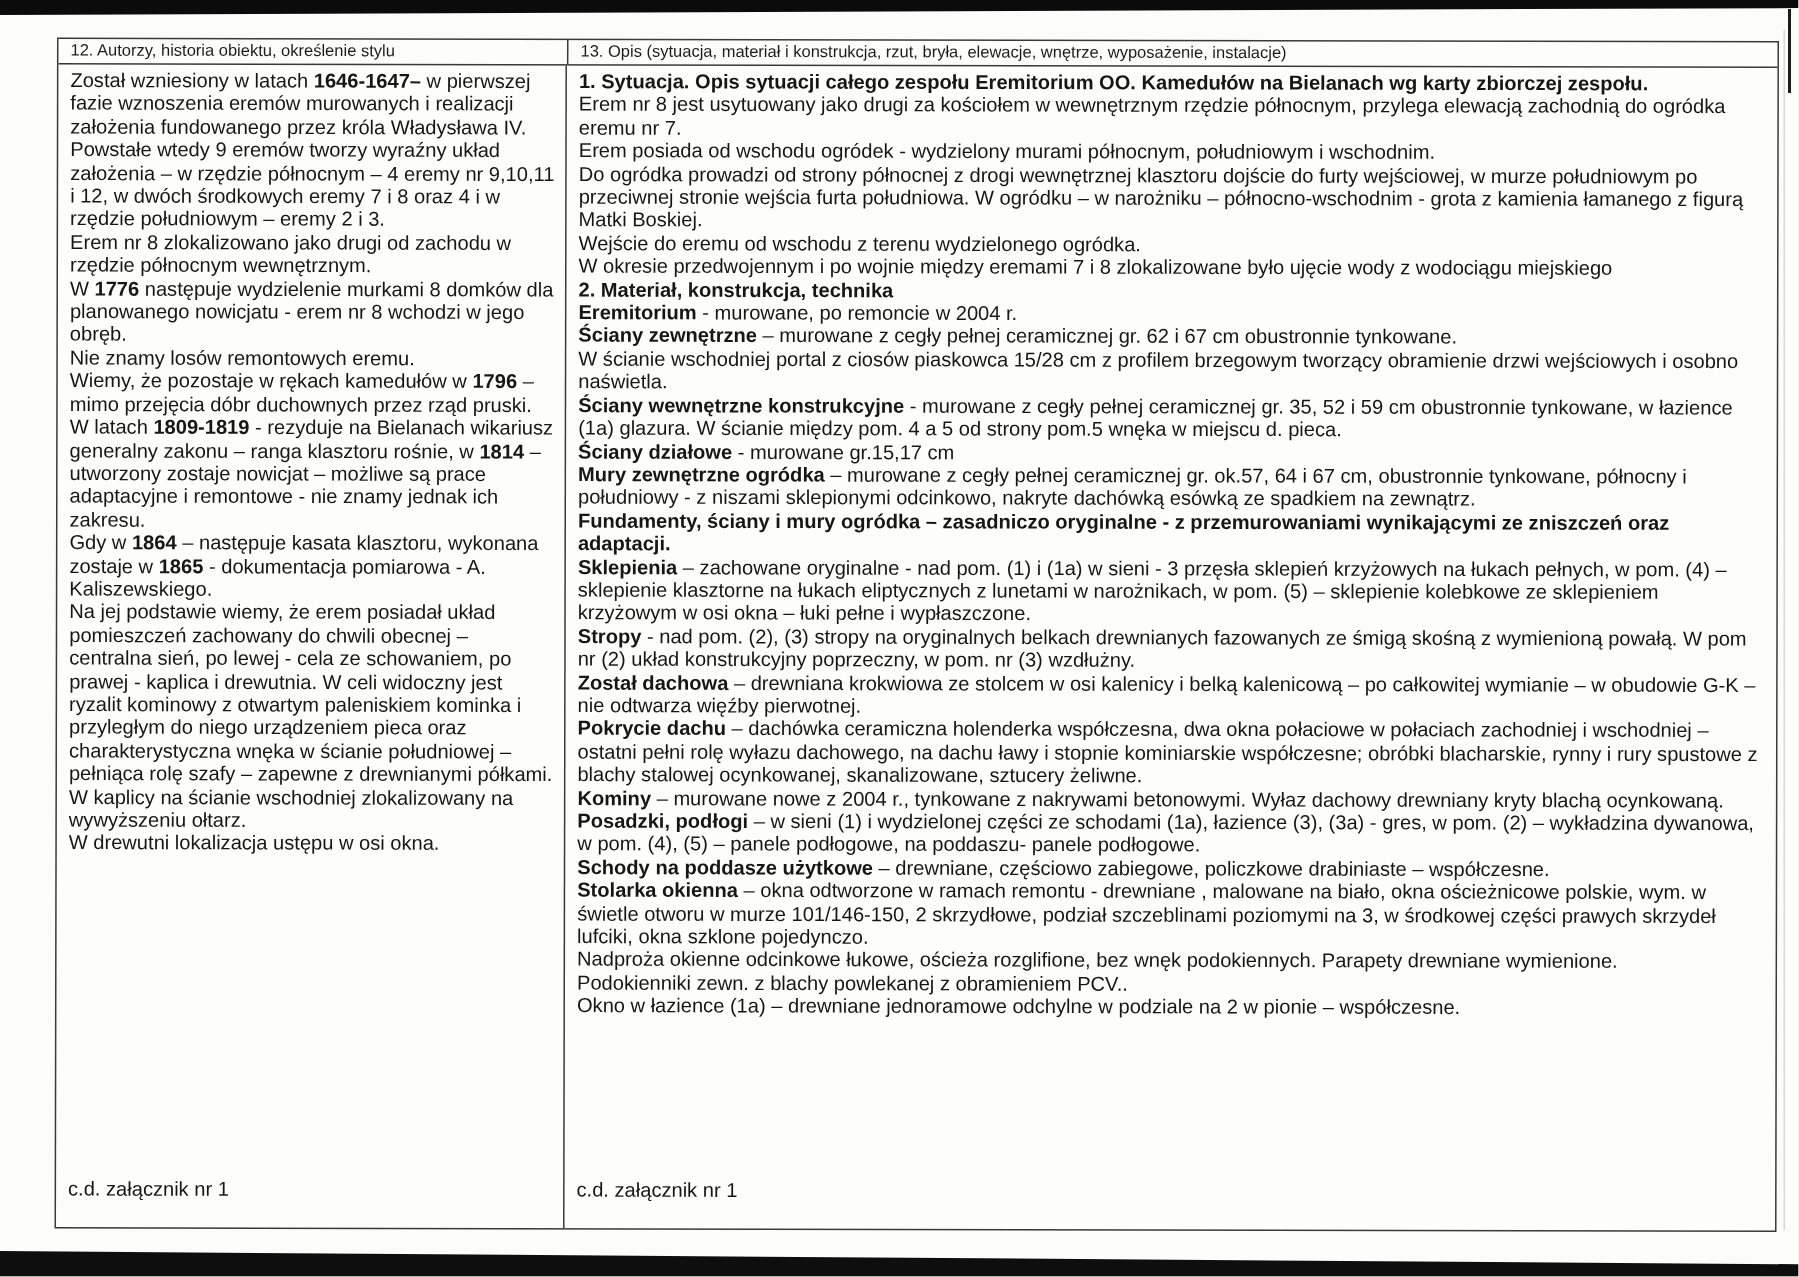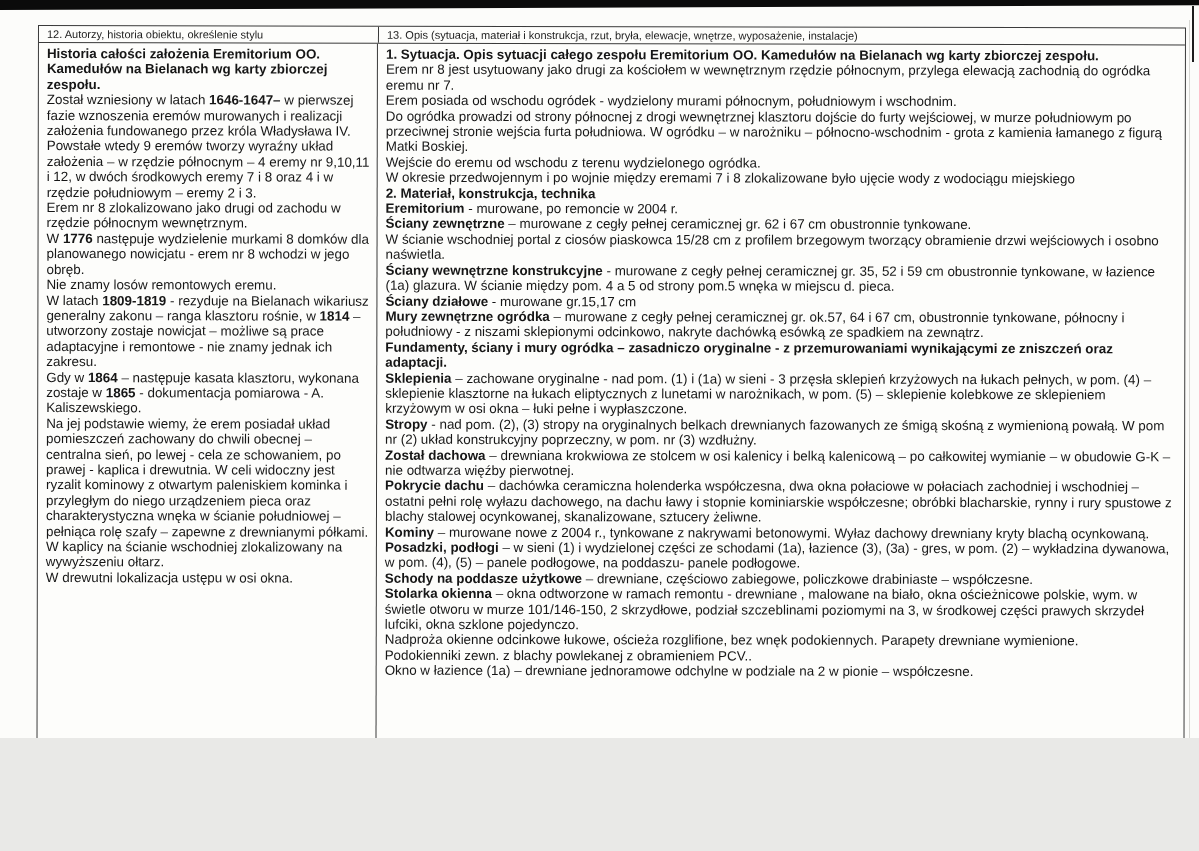--- a/index.html
+++ b/index.html
@@ -1,19 +1,19 @@
 <!DOCTYPE html>
 <html><head>
 <meta charset="utf-8">
 <style>
   html, body { margin: 0; padding: 0; background: #e9e9e7; }
   .page {
     position: relative;
     width: 1199px;
-    height: 738px;
+    height: 851px;
     background: #fcfcfa;
     overflow: hidden;
     font-family: "Liberation Sans", "DejaVu Sans", sans-serif;
     color: #161616;
   }
   
   .scan-bar-top {
     position: absolute; left: -6px; top: -2px; width: 1212px; height: 12px;
     background: #0b0b0b; transform: rotate(-0.22deg); transform-origin: left center;
   }
@@ -65,26 +65,26 @@
   <div class="scan-line-right-short"></div>
 
   <div class="doc-table">
     <div class="header-row">
       <div class="header-cell left">12. Autorzy, historia obiektu, określenie stylu</div>
       <div class="header-cell right">13. Opis (sytuacja, materiał i konstrukcja, rzut, bryła, elewacje, wnętrze, wyposażenie, instalacje)</div>
     </div>
     <div class="body-row">
       <div class="body-cell left">
         <div id="left-paragraphs">
-            <div class="para"><span class="b">Historia całości założenia Eremitorium  OO. Kamedułów na Bielanach wg karty zbiorczej zespołu.</span></div>
             <div class="para"><span>Został  wzniesiony w latach </span><span class="b">1646-1647–</span><span> w pierwszej fazie wznoszenia eremów murowanych i realizacji założenia fundowanego przez króla Władysława IV.</span></div>
             <div class="para"><span>Powstałe wtedy 9 eremów tworzy wyraźny układ założenia – w rzędzie północnym – 4 eremy nr 9,10,11 i 12, w dwóch środkowych eremy 7 i 8 oraz 4 i w rzędzie południowym – eremy 2 i 3.</span></div>
             <div class="para"><span>Erem nr 8 zlokalizowano jako drugi od zachodu w rzędzie północnym wewnętrznym.</span></div>
             <div class="para"><span>W </span><span class="b">1776</span><span> następuje wydzielenie murkami 8 domków dla planowanego nowicjatu - erem nr 8 wchodzi w jego obręb.</span></div>
             <div class="para"><span>Nie znamy losów remontowych eremu.</span></div>
+            <div class="para"><span>Wiemy, że pozostaje w rękach kamedułów w </span><span class="b">1796</span><span> –mimo przejęcia dóbr duchownych przez rząd pruski.</span></div>
             <div class="para"><span>W latach </span><span class="b">1809-1819</span><span> - rezyduje na Bielanach wikariusz generalny zakonu – ranga klasztoru rośnie, w </span><span class="b">1814</span><span> – utworzony zostaje nowicjat – możliwe są prace adaptacyjne i remontowe - nie znamy jednak ich zakresu.</span></div>
             <div class="para"><span>Gdy w </span><span class="b">1864</span><span> – następuje kasata klasztoru, wykonana zostaje w </span><span class="b">1865</span><span> - dokumentacja pomiarowa - A. Kaliszewskiego.</span></div>
             <div class="para"><span>Na jej podstawie wiemy, że erem posiadał układ pomieszczeń zachowany do chwili obecnej – centralna sień, po lewej - cela ze schowaniem, po prawej - kaplica i drewutnia. W celi widoczny jest ryzalit kominowy z otwartym paleniskiem kominka i przyległym do niego urządzeniem pieca oraz charakterystyczna wnęka w ścianie południowej – pełniąca rolę szafy – zapewne z drewnianymi półkami. W kaplicy na ścianie wschodniej zlokalizowany na wywyższeniu ołtarz.</span></div>
             <div class="para"><span>W drewutni lokalizacja ustępu w osi okna.</span></div>
           </div>
         <div class="cell-footer">c.d. załącznik nr 1</div>
       </div>
       <div class="body-cell right">
         <div id="right-paragraphs">
             <div class="para"><span class="b">1. Sytuacja. Opis sytuacji całego zespołu Eremitorium OO. Kamedułów na Bielanach wg karty zbiorczej zespołu.</span></div>

